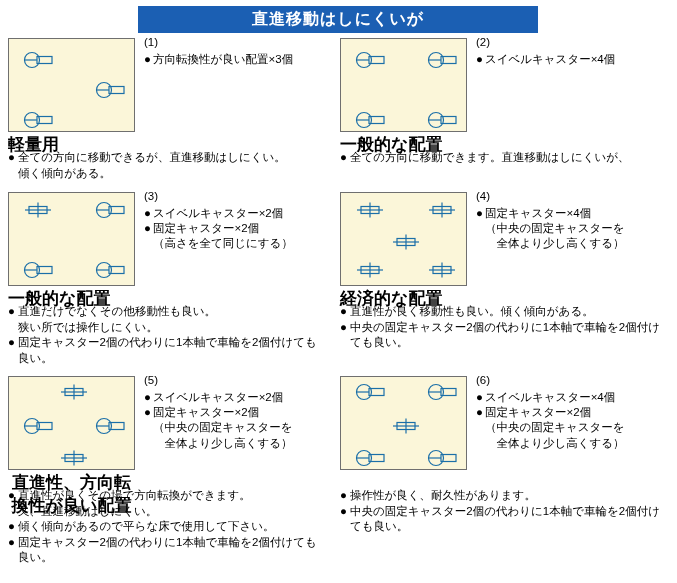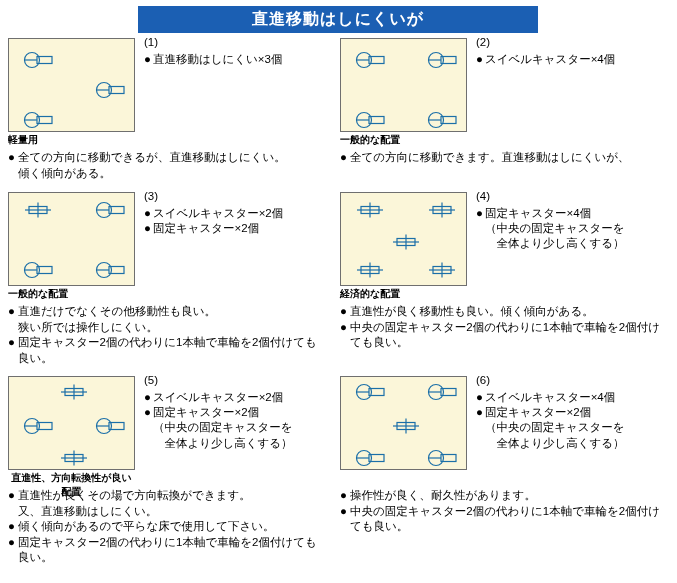--- a/index.html
+++ b/index.html
@@ -29,21 +29,21 @@
   .notes{position:absolute;}
   .note-line{
     font-size:11.5px;line-height:1.32;
     display:flex;
   }
   .bullet{
     display:inline-block;width:9px;flex:0 0 9px;
   }
   .note-text{flex:1;}
   .label{
-    font-size:10px;font-weight:bold;
+    font-size:17px;font-weight:bold;
   }
   .desc{
     font-size:11.5px;line-height:1.35;
   }
   .desc .row{display:flex;}
   .desc .row .b{width:10px;flex:0 0 10px;}
   .desc .row .tx{flex:1;}
   .num{font-size:11.5px;}
 </style>
 </head>
@@ -74,21 +74,21 @@
             <circle cx="9" cy="9" r="7.5"></circle>
             <rect x="14" y="5.5" width="15" height="7"></rect>
             <line x1="1.5" y1="9" x2="14" y2="9"></line>
           </g>
         </svg></span>
     </div>
   <div class="num" style="position:absolute;left:136px;top:-2px;">(1)</div>
   <div class="notes" id="n0" style="left:136px;top:14px;width:190px;">
       <div class="note-line">
         <span class="bullet">●</span>
-        <span class="note-text">直進移動はしにくい×3個</span>
+        <span class="note-text">方向転換性が良い配置×3個</span>
       </div>
     </div>
   <div class="label" style="position:absolute;left:0px;top:95px;">軽量用</div>
   <div class="desc" id="s0" style="position:absolute;left:0px;top:112px;width:320px;">
       <div class="row">
         <span class="b">●</span>
         <span class="tx">全ての方向に移動できるが、直進移動はしにくい。</span>
       </div>
       <div class="row">
         <span class="b"></span>
@@ -178,20 +178,24 @@
   <div class="num" style="position:absolute;left:136px;top:-2px;">(3)</div>
   <div class="notes" id="n2" style="left:136px;top:14px;width:190px;">
       <div class="note-line">
         <span class="bullet">●</span>
         <span class="note-text">スイベルキャスター×2個</span>
       </div>
       <div class="note-line">
         <span class="bullet">●</span>
         <span class="note-text">固定キャスター×2個</span>
       </div>
+      <div class="note-line">
+        <span class="bullet"></span>
+        <span class="note-text">（高さを全て同じにする）</span>
+      </div>
     </div>
   <div class="label" style="position:absolute;left:0px;top:95px;">一般的な配置</div>
   <div class="desc" id="s2" style="position:absolute;left:0px;top:112px;width:320px;">
       <div class="row">
         <span class="b">●</span>
         <span class="tx">直進だけでなくその他移動性も良い。</span>
       </div>
       <div class="row">
         <span class="b"></span>
         <span class="tx">狭い所では操作しにくい。</span>

